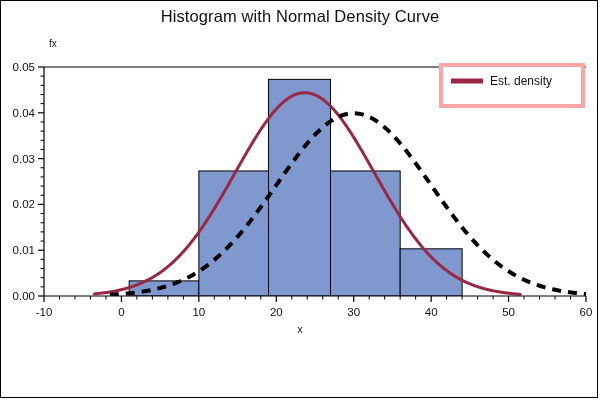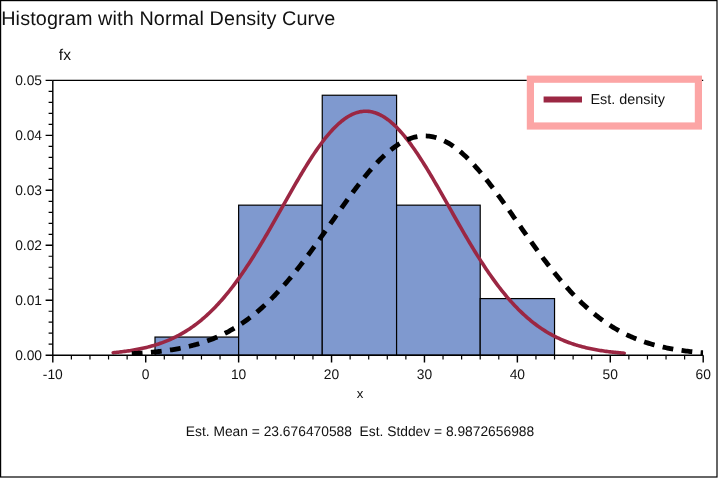--- a/index.html
+++ b/index.html
@@ -12,40 +12,41 @@
   }
   #frame{
     position:relative;
     width:598px;height:398px;
     border:1px solid #000;
     box-sizing:border-box;
     background:#fff;
   }
   #title{
     position:absolute;left:0;top:6px;width:598px;
+    text-align:center;
     font-size:16.5px;
     letter-spacing:.1px;
     color:#111;
   }
   #ylabel{
     position:absolute;left:48px;top:37px;
-    font-size:13px;color:#111;
+    font-size:10px;color:#111;
   }
   #xlabel{
     position:absolute;left:0;top:322px;width:598px;
     text-align:center;font-size:11px;color:#111;
   }
   #plotsvg{position:absolute;left:0;top:0;}
   .ytick-label{font-size:11.5px;fill:#111;font-family:"Liberation Sans",sans-serif;}
   .xtick-label{font-size:11.5px;fill:#111;font-family:"Liberation Sans",sans-serif;}
   #legend{
     position:absolute;
     left:438px;top:62px;
     width:146px;height:45px;
-    border:6px solid #fca5a5;
+    border:4px solid #fca5a5;
     background:#fff;
     box-sizing:border-box;
     padding:5px 4px 0 0;
   }
   .legend-row{
     display:flex;align-items:center;
     height:17px;
     padding-left:7px;
   }
   .legend-swatch{width:34px;height:14px;margin-right:6px;flex:0 0 34px;}
@@ -165,16 +166,15 @@
   <div id="legend">
     <div class="legend-row">
       <svg class="legend-swatch" viewBox="0 0 34 14">
         <line x1="1" y1="7" x2="33" y2="7" stroke="#9b2743" stroke-width="5"></line>
       </svg>
       <span class="legend-text">Est. density</span>
     </div>
   </div>
 
   <div id="footnotes">
-    <div class="footline">Est. Mean = 23.676470588  Est. Stddev = 8.9872656988</div>
   </div>
 
 </div>
 
 </body></html>

